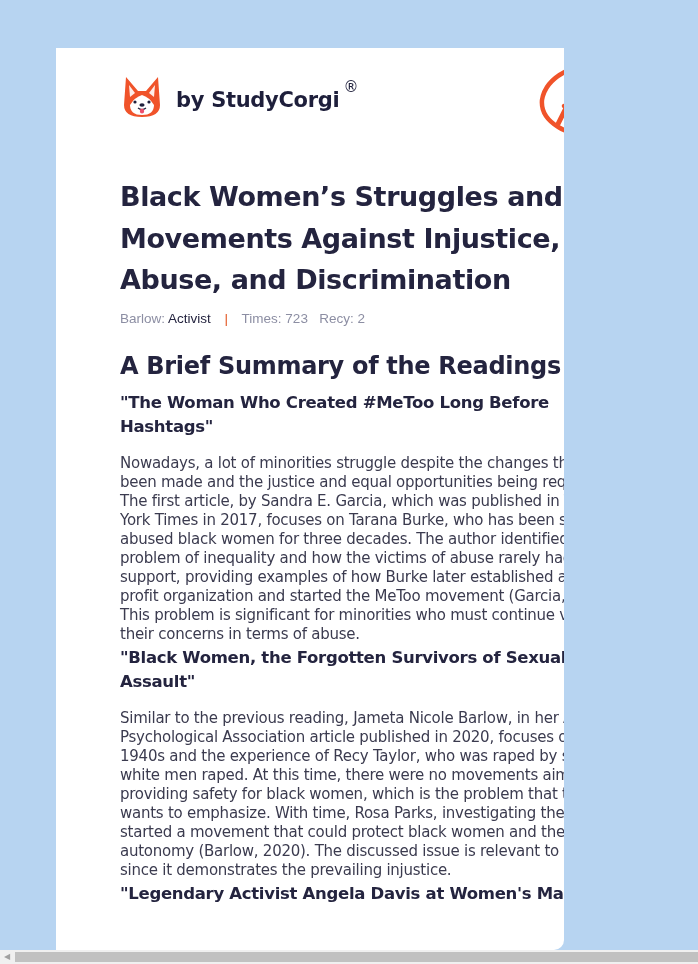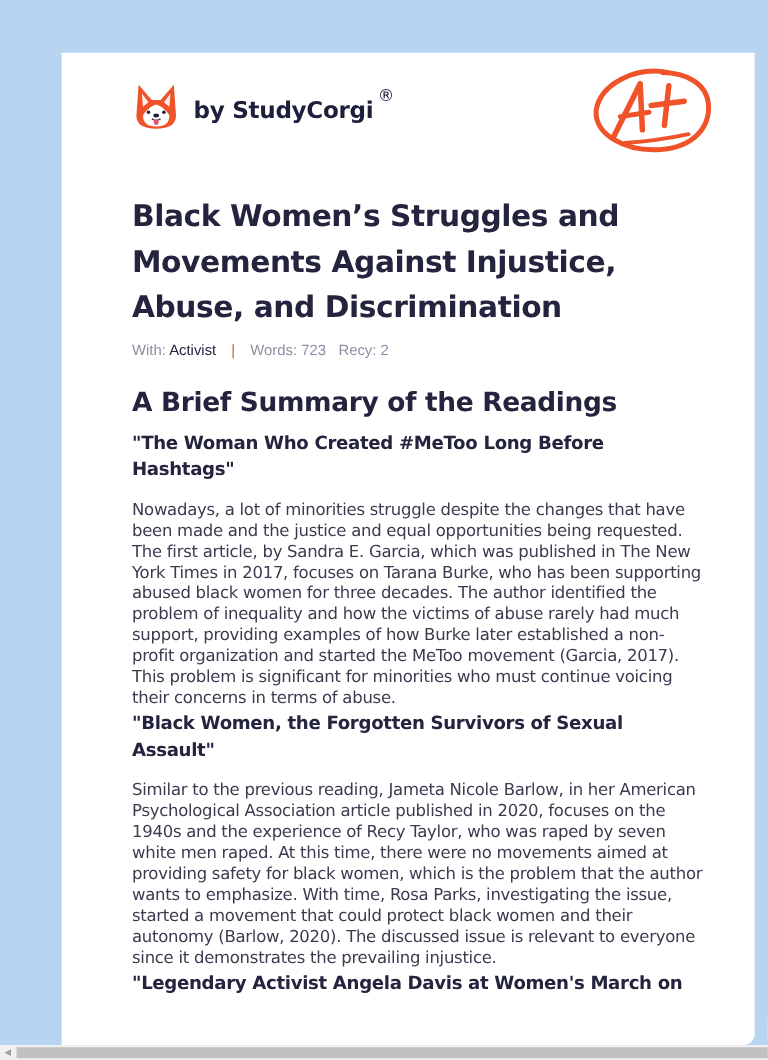--- a/index.html
+++ b/index.html
@@ -11,21 +11,21 @@
       height: 964px;
       background: #b7d4f1;
       position: relative;
       overflow: hidden;
       font-family: "DejaVu Sans", sans-serif;
     }
     .card {
       position: absolute;
       left: 56px;
       top: 48px;
-      width: 630px;
+      width: 508px;
       height: 902px;
       background: #ffffff;
       border-radius: 0 0 10px 0;
       overflow: hidden;
     }
     .logo {
       position: absolute;
       left: 66px;
       top: 27px;
       display: flex;
@@ -167,24 +167,24 @@
       <path d="M26 48 L52 44" stroke="#f0532a" stroke-width="4.5" fill="none" stroke-linecap="round"></path>
       <path d="M70 20 L66 56" stroke="#f0532a" stroke-width="5" fill="none" stroke-linecap="round"></path>
       <path d="M54 38 L84 34" stroke="#f0532a" stroke-width="5" fill="none" stroke-linecap="round"></path>
       <path d="M30 72 Q60 70 88 64" stroke="#f0532a" stroke-width="3.5" fill="none" stroke-linecap="round"></path>
     </svg>
   </div>
 
   <h1 class="title">Black Women’s Struggles and Movements Against Injustice, Abuse, and Discrimination</h1>
 
   <div class="meta">
-    <span>With:</span>
+    <span>Barlow:</span>
     <span class="topic-value">Activist</span>
     <span class="sep">|</span>
-    <span>Words:</span>
+    <span>Times:</span>
     <span>723</span>
     &nbsp;
     <span>Recy:</span>
     <span>2</span>
   </div>
 
   <div class="content">
     <h2 class="h2" style="margin-top:6px;">A Brief Summary of the Readings</h2>
     <h3 class="h3" style="margin-top:13px;">"The Woman Who Created #MeToo Long Before Hashtags"</h3>
     <p class="p" style="margin-top:15px;">Nowadays, a lot of minorities struggle despite the changes that have been made and the justice and equal opportunities being requested. The first article, by Sandra E. Garcia, which was published in The New York Times in 2017, focuses on Tarana Burke, who has been supporting abused black women for three decades. The author identified the problem of inequality and how the victims of abuse rarely had much support, providing examples of how Burke later established a non-profit organization and started the MeToo movement (Garcia, 2017). This problem is significant for minorities who must continue voicing their concerns in terms of abuse.</p>

